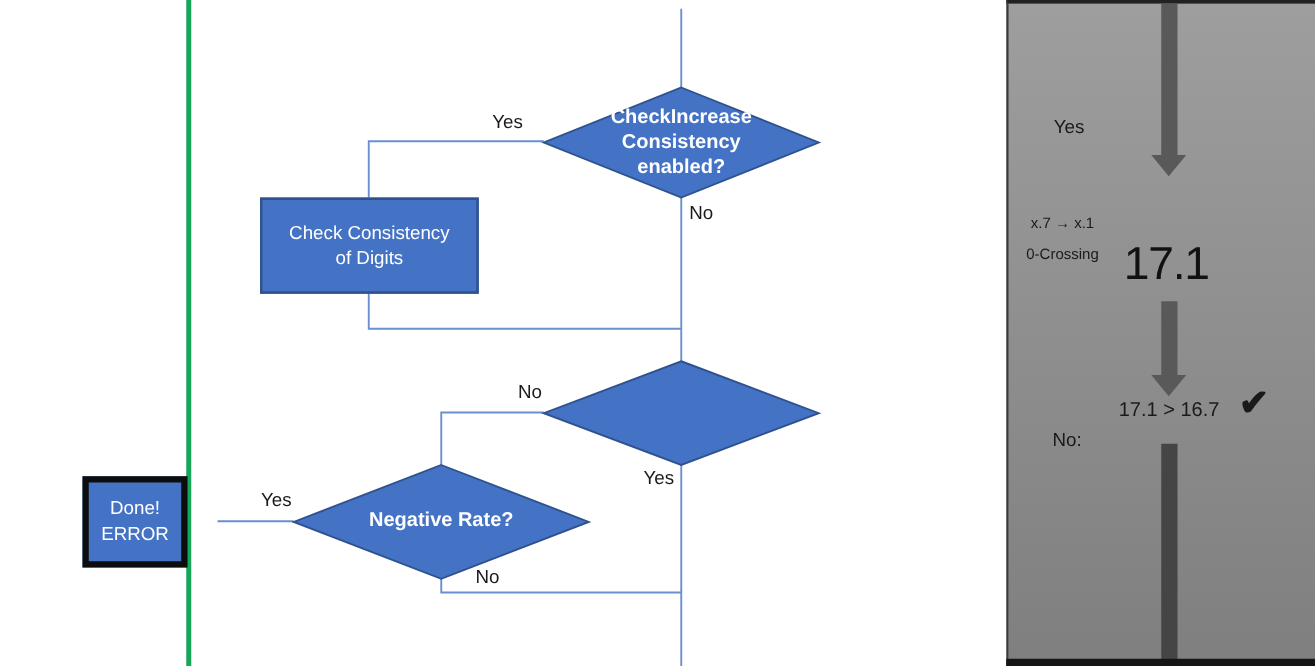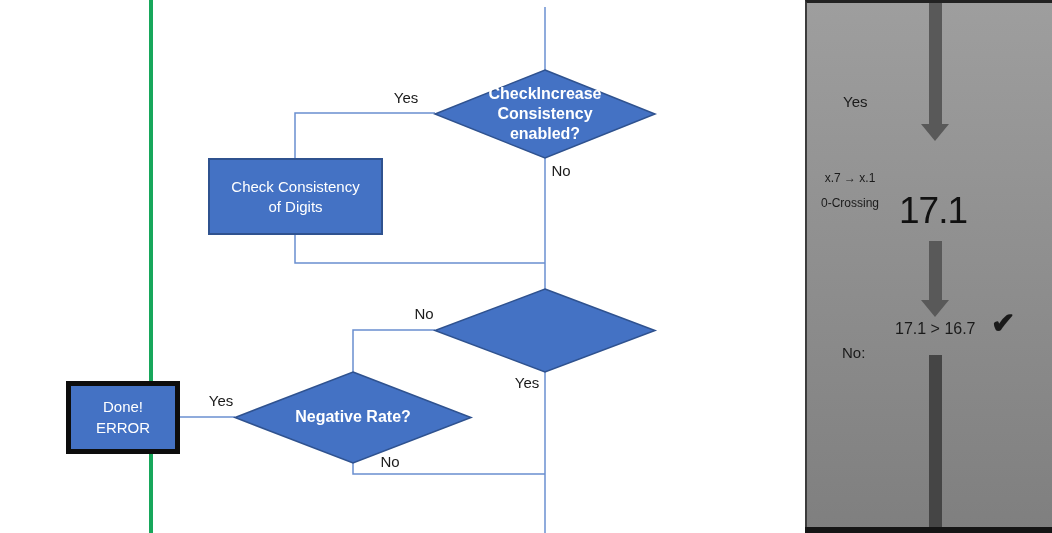--- a/index.html
+++ b/index.html
@@ -32,21 +32,21 @@
     text-align:center;transform:translate(-50%,-50%);
   }
   .process-box{
     z-index:3;box-sizing:border-box;
     background:var(--accent_blue,#4472C4);
     border:2px solid var(--shape_border,#2F528F);
     color:#fff;font-size:15px;line-height:1.3;text-align:center;
     display:flex;align-items:center;justify-content:center;
   }
   #done-box{
-    left:66px;top:381px;width:114px;height:73px;z-index:5;
+    left:66px;top:381px;width:84px;height:73px;z-index:5;
     box-sizing:border-box;
     background:var(--accent_blue,#4472C4);
     border:5px solid #0d0d0d;
     color:#fff;font-size:15px;line-height:1.35;text-align:center;
     display:flex;flex-direction:column;justify-content:center;
   }
   
   #panel{
     left:805px;top:0;width:247px;height:533px;z-index:6;
     box-sizing:border-box;

